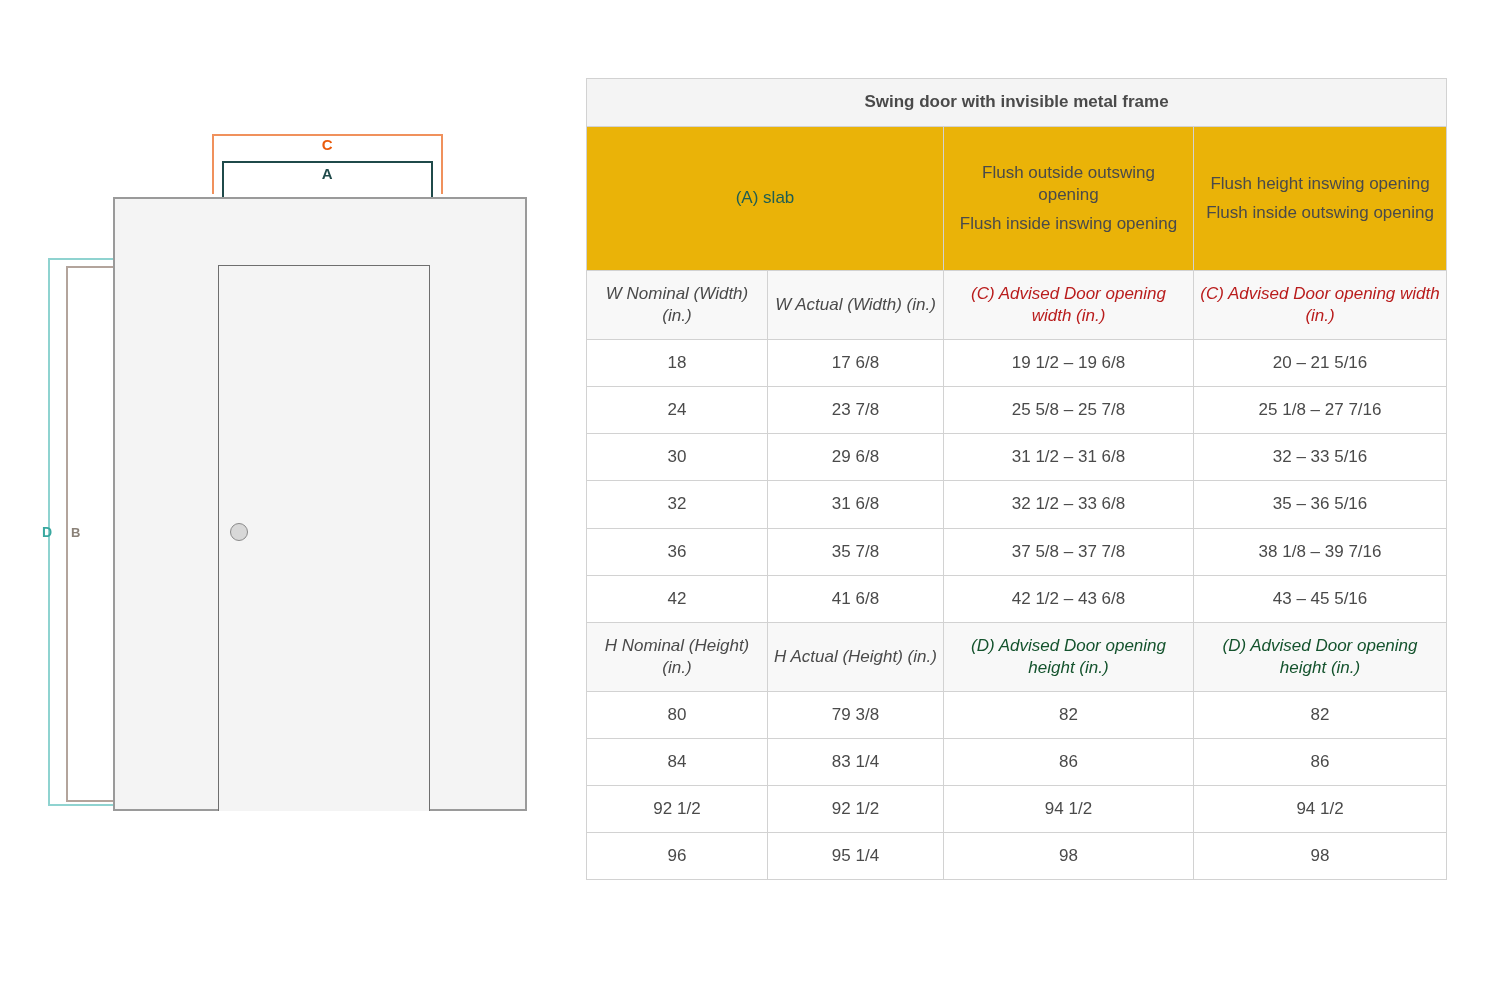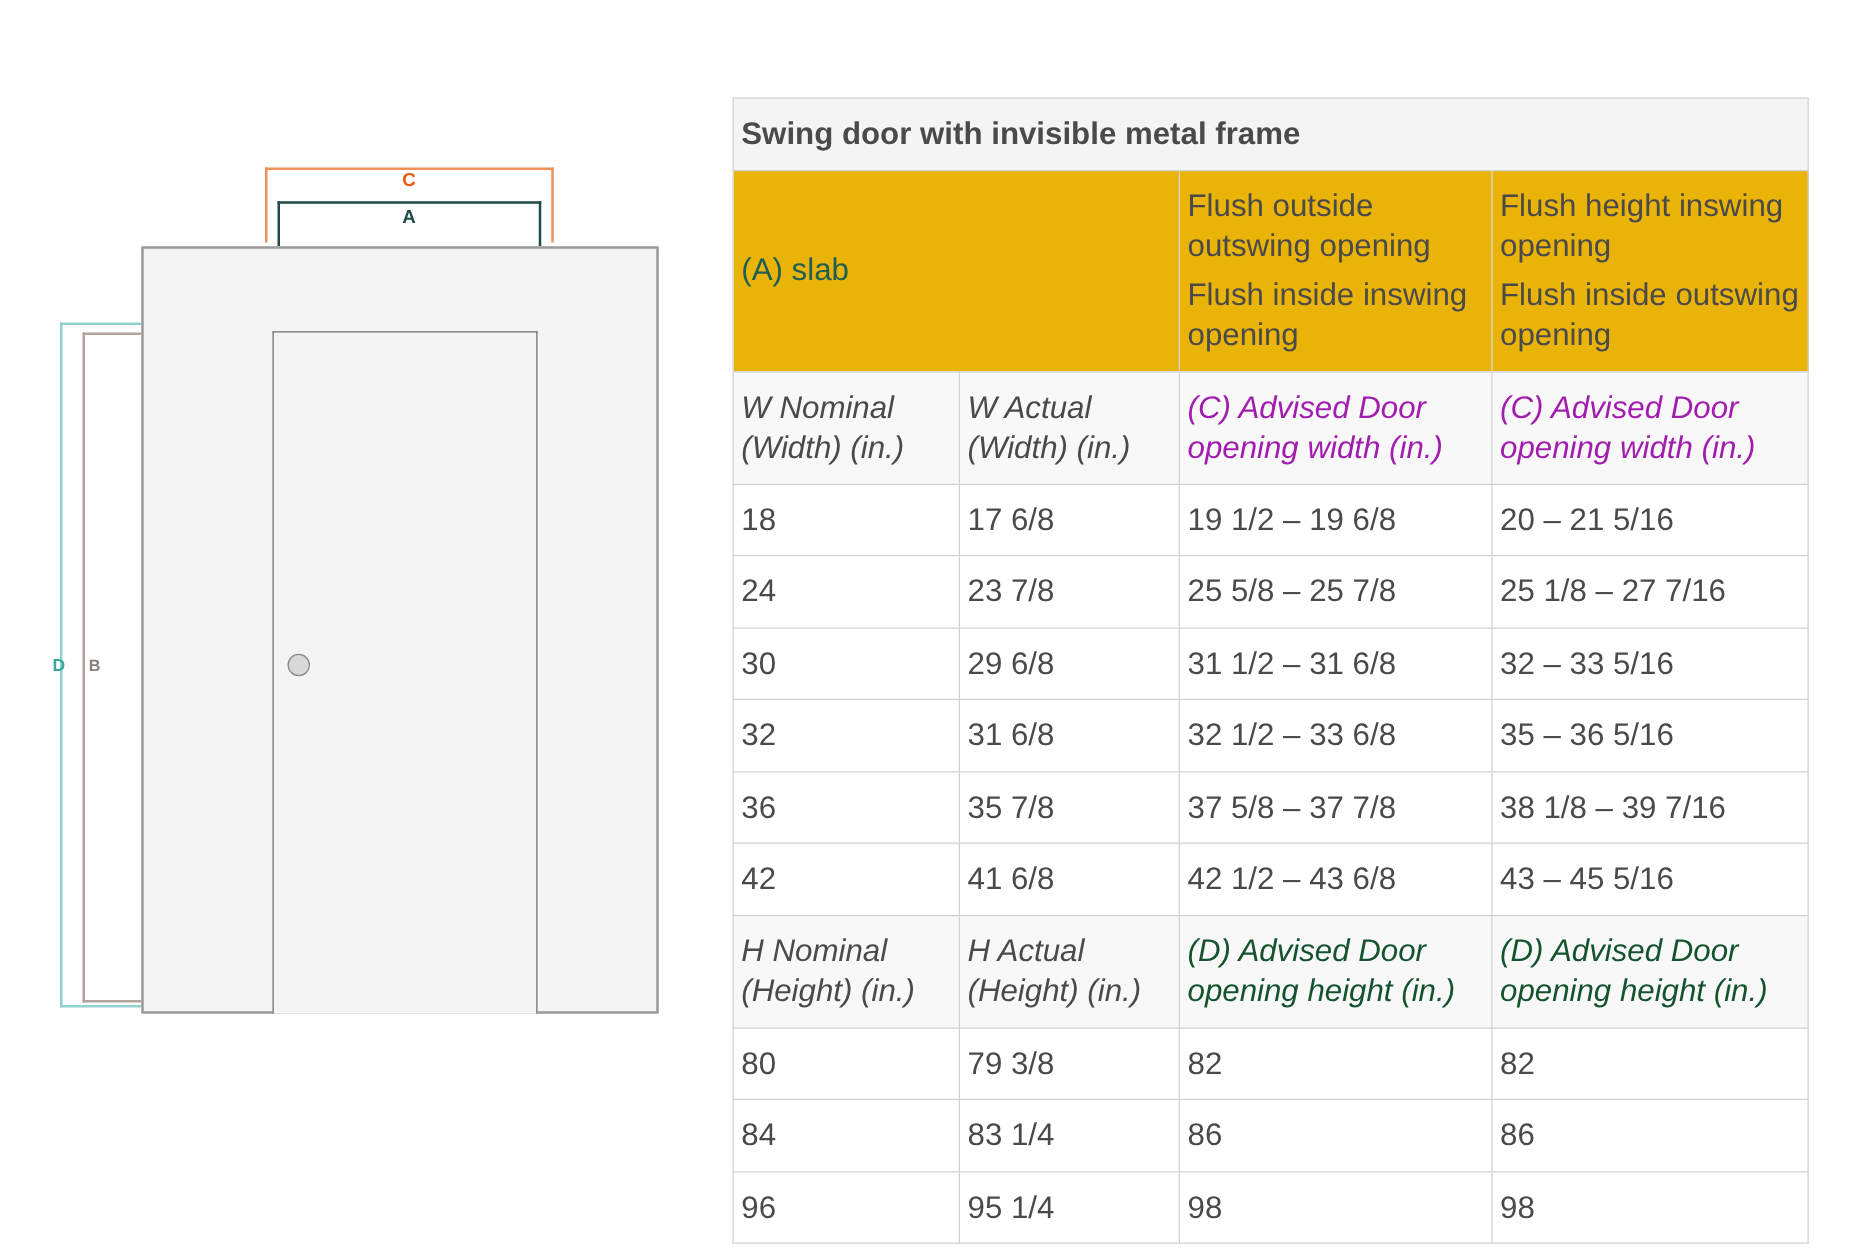--- a/index.html
+++ b/index.html
@@ -95,24 +95,24 @@
     left: 586px; top: 78px;
     width: 860px;
   }
   table.spec {
     border-collapse: collapse;
     width: 860px;
     table-layout: fixed;
   }
   table.spec td {
     border: 1px solid #d2d2d2;
-    text-align: left;
+    text-align: center;
     vertical-align: middle;
     color: #4a4a4a;
-    font-size: 25px;
+    font-size: 17px;
     padding: 12px 6px;
     line-height: 1.3;
   }
   .col1 { width: 181px; }
   .col2 { width: 176px; }
   .col3 { width: 250px; }
   .col4 { width: 253px; }
 
   td.title-cell {
     background: #f4f4f4;
@@ -137,21 +137,21 @@
 
   td.sub-head {
     background: #f8f8f8;
     font-size: 20px;
     color: #4a4a4a;
     height: 62px;
     padding: 8px 6px;
     border-color: #c8c8c8;
     font-style: italic;
   }
-  td.sub-head.accent-orange { color: #a21caf; }
+  td.sub-head.accent-orange { color: #b91c1c; }
   td.sub-head.accent-teal { color: #14532d; }
 
   td.data-cell { height: 47px; font-size: 19px; }
 </style>
 </head>
 <body>
 
 <div id="root">
 
   <div id="diagram">
@@ -258,20 +258,26 @@
           <td class="data-cell">82</td>
           <td class="data-cell">82</td>
         </tr>
         <tr>
           <td class="data-cell">84</td>
           <td class="data-cell">83 1/4</td>
           <td class="data-cell">86</td>
           <td class="data-cell">86</td>
         </tr>
         <tr>
+          <td class="data-cell">92 1/2</td>
+          <td class="data-cell">92 1/2</td>
+          <td class="data-cell">94 1/2</td>
+          <td class="data-cell">94 1/2</td>
+        </tr>
+        <tr>
           <td class="data-cell">96</td>
           <td class="data-cell">95 1/4</td>
           <td class="data-cell">98</td>
           <td class="data-cell">98</td>
         </tr>
 
       </tbody>
     </table>
   </div>
 

